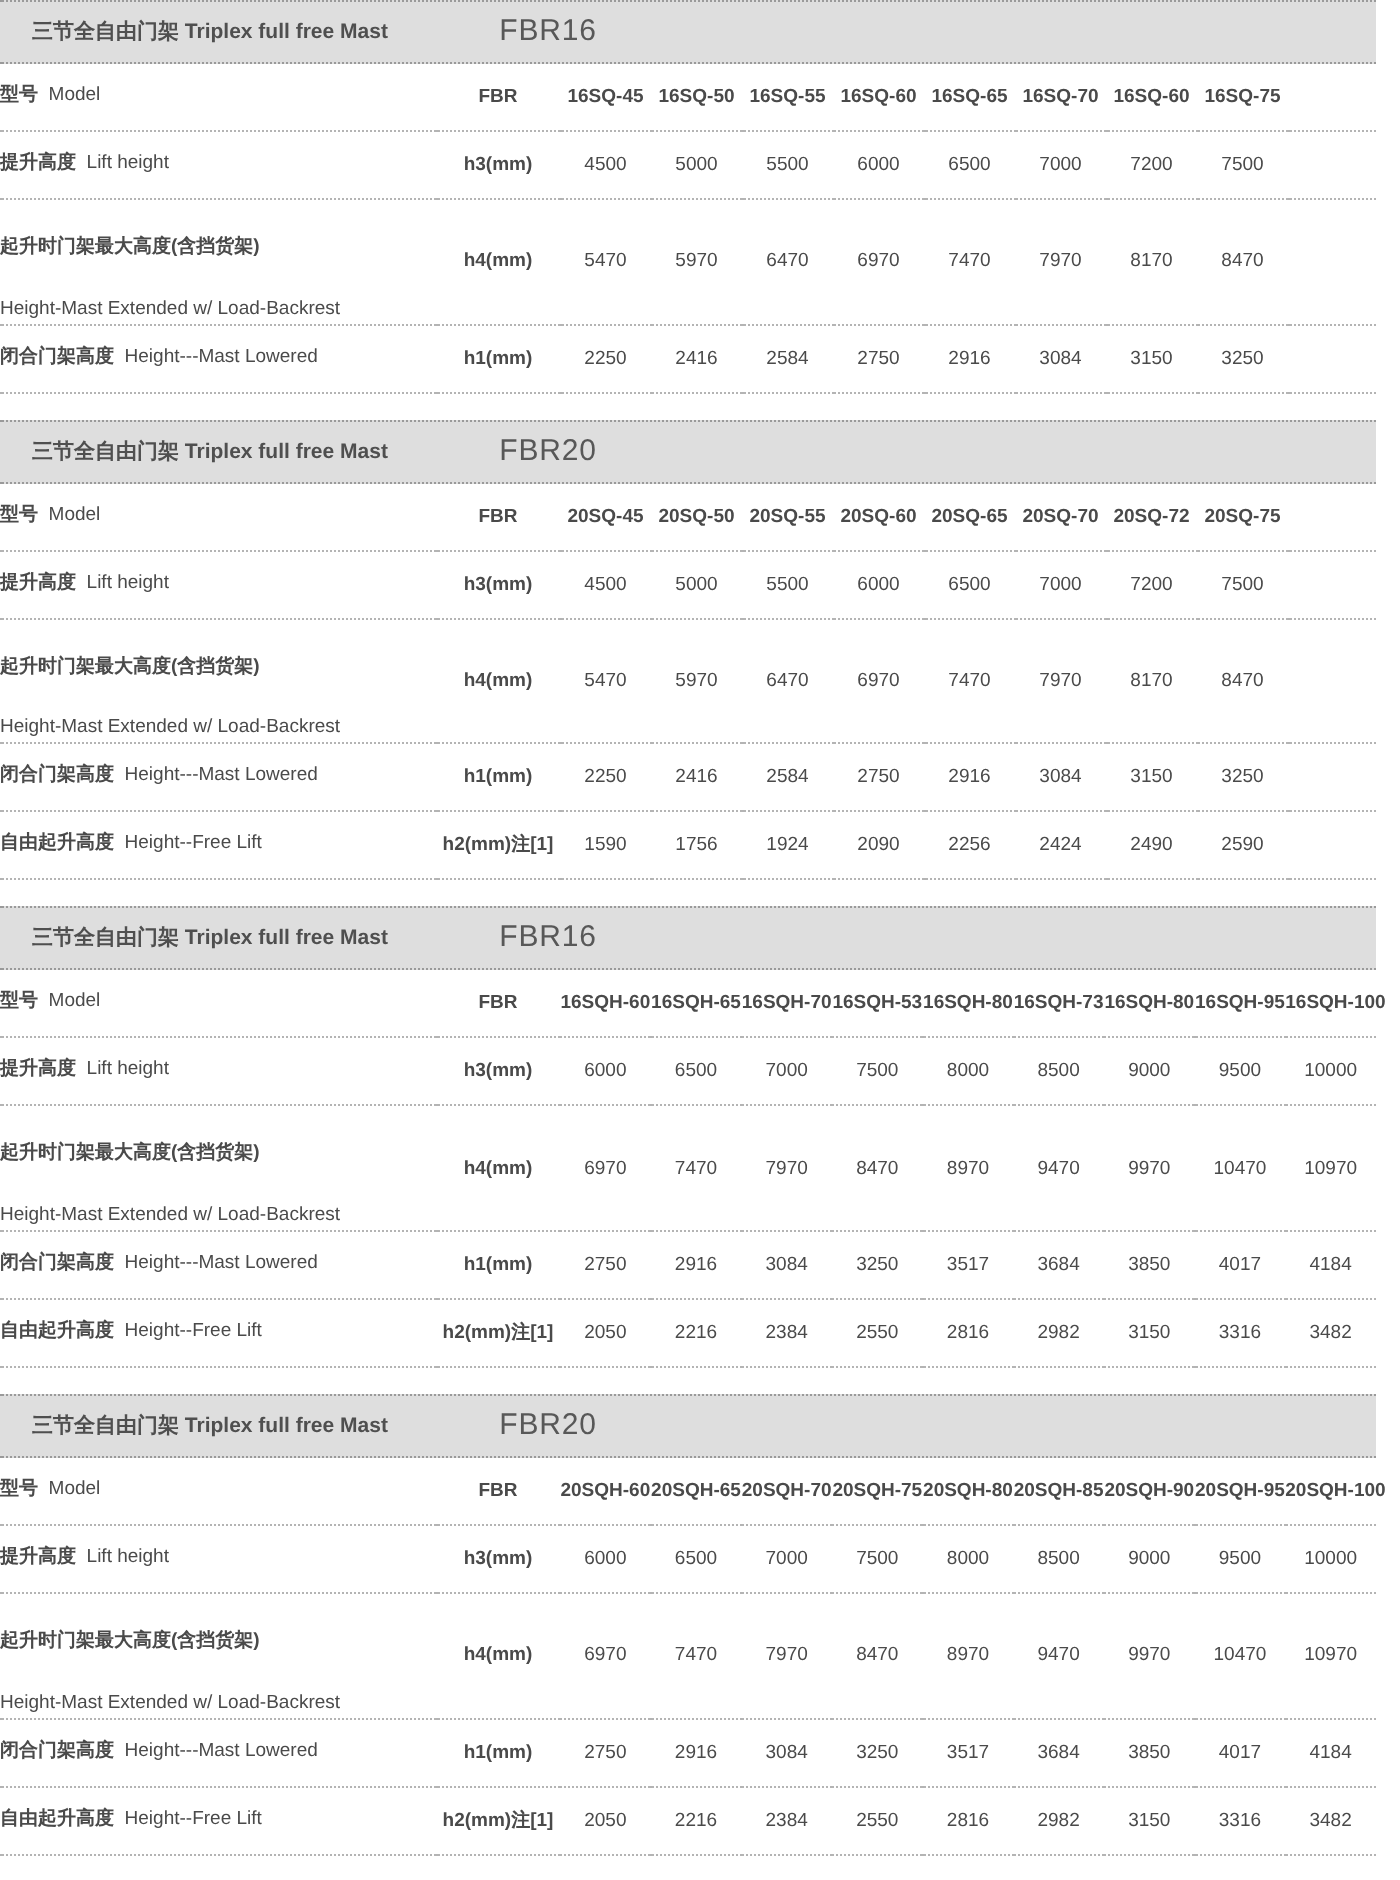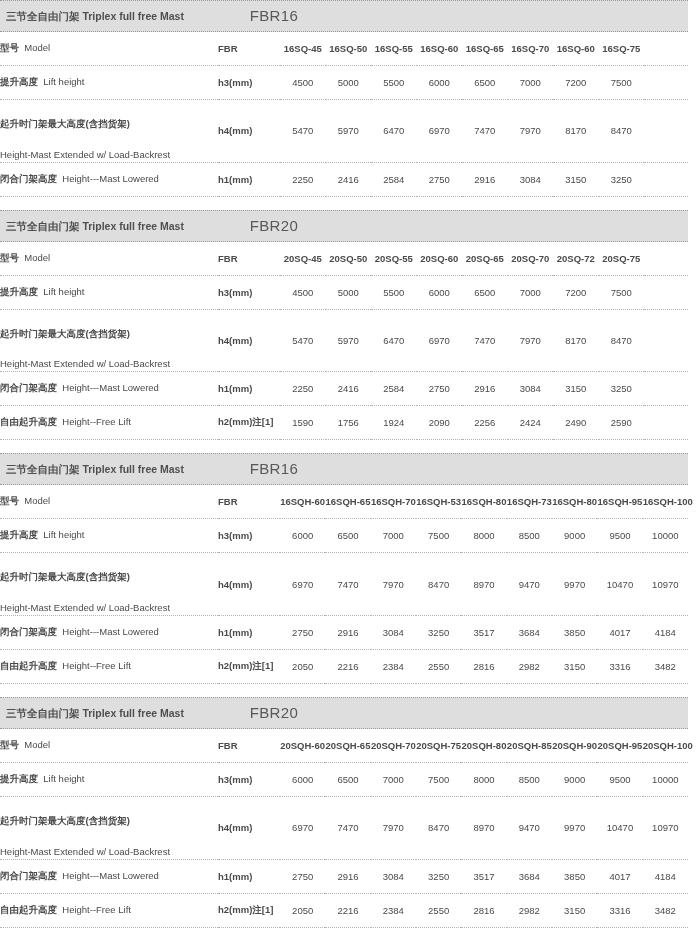--- a/index.html
+++ b/index.html
@@ -33,21 +33,21 @@
   .block-header {
     position: relative;
     height: 32px;
     background: #dedede;
     border-top: 1px dotted #9a9a9a;
     border-bottom: 1px dotted #9a9a9a;
     box-sizing: border-box;
   }
   .block-header-left {
     position: absolute;
-    left: 6px;
+    left: 16px;
     top: 0;
     height: 30px;
     line-height: 30px;
     font-size: 10.5px;
     font-weight: bold;
     color: #4f4f4f;
     white-space: nowrap;
   }
   .block-header-title {
     position: absolute;
@@ -94,21 +94,21 @@
     color: #4a4a4a;
   }
   td.label .en {
     font-size: 9.5px;
     color: #4a4a4a;
   }
   td.label .two-line { display: block; margin-top: 18px; }
 
   td.symbol {
     width: 62px;
-    text-align: left;
+    text-align: center;
     font-size: 9.5px;
     font-weight: bold;
     color: #4a4a4a;
   }
 
   td.val {
     text-align: center;
     font-size: 9.5px;
     color: #4a4a4a;
     white-space: nowrap;

